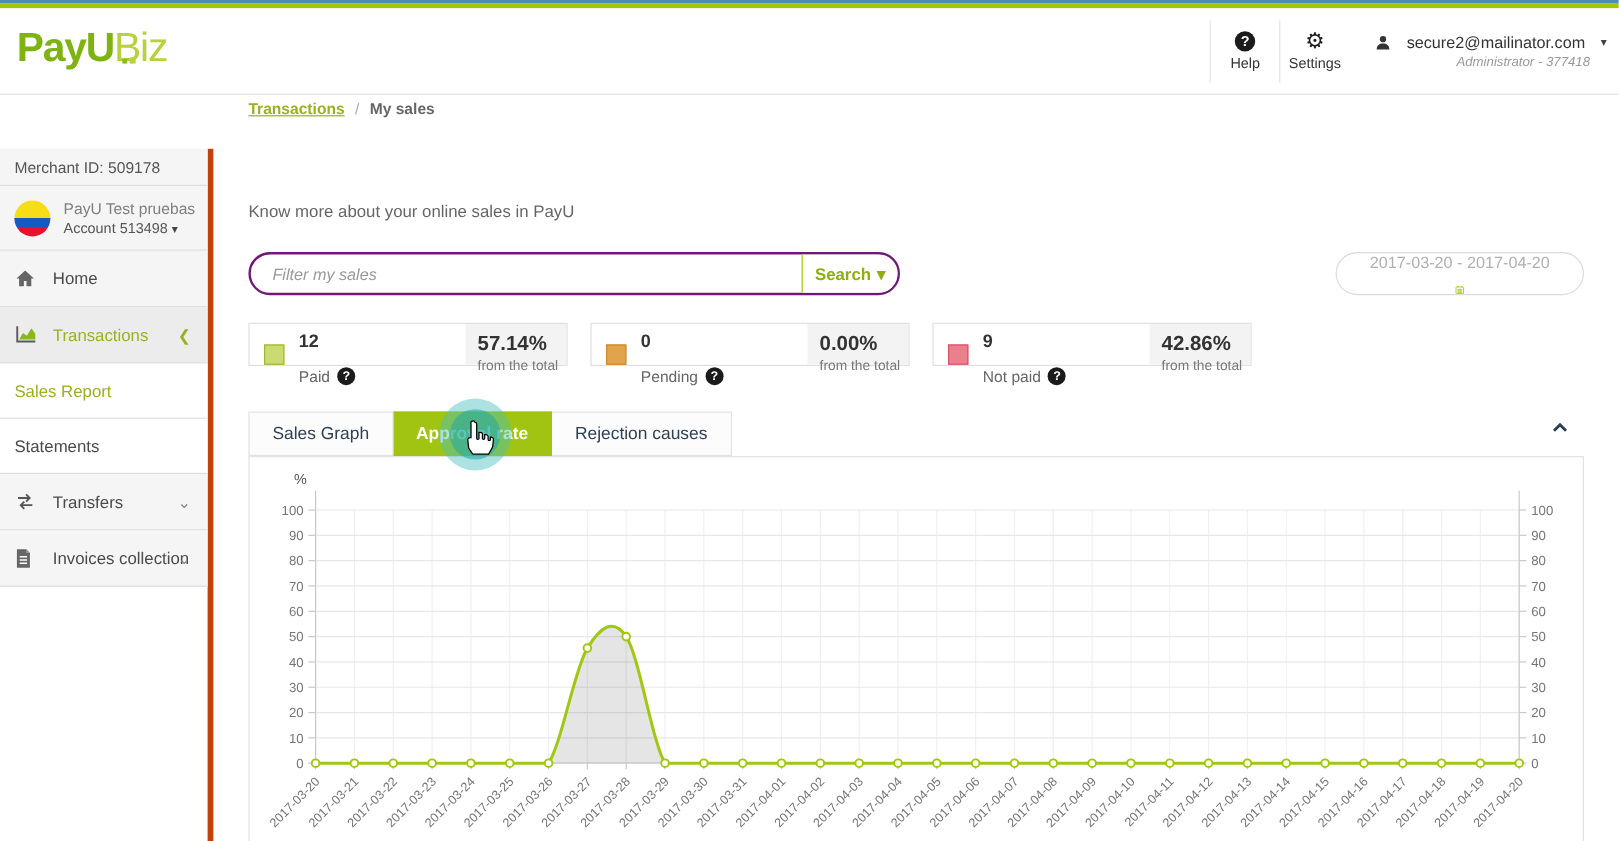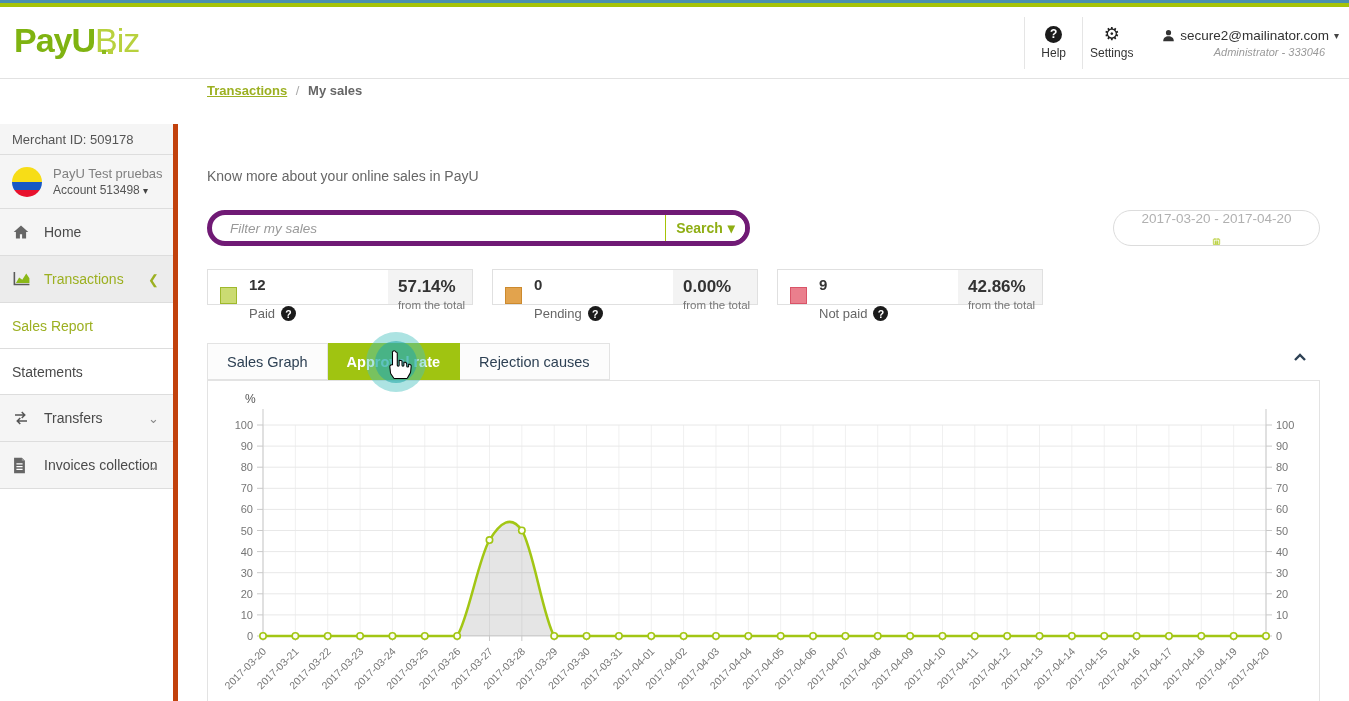--- a/index.html
+++ b/index.html
@@ -23,21 +23,21 @@
 
   .hdr-right { position:absolute; right:10px; top:0; height:71px; display:flex; align-items:center; }
   .hdr-item { width:58px; height:52px; display:flex; flex-direction:column; align-items:center;
               justify-content:center; border-left:1px solid #e5e5e5; cursor:pointer; }
   .hdr-item:last-of-type { border-right:1px solid #e5e5e5; }
   .hdr-item .lbl { font-size:12px; color:#333; margin-top:3px; }
   .q-circle { width:17px; height:17px; border-radius:50%; background:#1b1b1b; color:#fff;
               font-size:12px; font-weight:700; display:inline-flex; align-items:center; justify-content:center; }
   .gear { font-size:18px; color:#222; line-height:17px; }
   .user-block { margin-left:22px; text-align:right; cursor:pointer; }
-  .user-line1 { font-size:13.5px; color:#333; display:flex; align-items:center; gap:5px; justify-content:space-between; }
+  .user-line1 { font-size:13.5px; color:#333; display:flex; align-items:center; gap:13px; justify-content:space-between; }
   .caret { font-size:10px; color:#444; }
   .user-line2 { font-size:11px; color:#9a9a9a; font-style:italic; margin-top:3px; margin-right:14px; }
 
   
   .sidebar { position:absolute; left:0; top:80px; width:178px; height:610px; background:#fff;
              border-right:5px solid #c2410c;margin-top:44px; }
   .sb-row { border-bottom:1px solid #ddd; position:relative; cursor:pointer; }
   .sb-merchant { height:31px; background:#f5f5f5; font-size:13px; color:#555;
                  display:flex; align-items:center; padding-left:12px; }
   .sb-account { height:54px; background:#f5f5f5; display:flex; align-items:center; padding-left:12px; }
@@ -62,21 +62,21 @@
   .bc-link { color:#9cb021; font-weight:700; text-decoration:underline; cursor:pointer; }
   .bc-sep { color:#aaa; margin:0 5px; }
   .bc-cur { color:#666; font-weight:700; }
 
   .page-title { position:absolute; left:27px; top:32px; font-size:34px; color:#414141;
                 font-weight:400; letter-spacing:0; }
   .page-sub { position:absolute; left:29px; top:88px; font-size:14px; color:#666; }
 
   
   .filter-pill { position:absolute; left:29px; top:130px; width:543px; height:36px;
-                 border:5px solid #701a75; border-radius:18px; display:flex; overflow:hidden; background:#fff; }
+                 border:2px solid #701a75; border-radius:18px; display:flex; overflow:hidden; background:#fff; }
   .filter-input { flex:1; border:none; outline:none; font-size:13.5px; font-style:italic;
                   color:#888; padding:0 18px; background:transparent; font-family:"Liberation Sans",sans-serif; }
   .filter-input::placeholder { color:#999; font-style:italic; }
   .search-btn { width:80px; border-left:1px solid #a6c307; background:#fff; display:flex;
                 align-items:center; justify-content:center; gap:5px; cursor:pointer; }
   .search-btn span { color:#8fae14; font-weight:700; font-size:14px; }
   .search-btn .caret { color:#8fae14; }
 
   .date-pill { position:absolute; left:935px; top:130px; width:207px; height:36px;
                border:1px solid #dcdcdc; border-radius:18px; display:flex; align-items:center;
@@ -136,21 +136,21 @@
     </div>
     <div class="user-block">
       <div class="user-line1">
         <svg width="13" height="13" viewBox="0 0 16 16">
           <circle cx="8" cy="4.5" r="3.2" fill="#333"></circle>
             <path d="M1.5 15 C1.5 10.8 4.4 9 8 9 s6.5 1.8 6.5 6 z" fill="#333"></path>
         </svg>
         <span>secure2@mailinator.com</span>
         <span class="caret">▾</span>
       </div>
-      <div class="user-line2">Administrator - 333046</div>
+      <div class="user-line2">Administrator - 377418</div>
     </div>
   </div>
 </div>
 
 <div class="sidebar">
   <div class="sb-row sb-merchant">Merchant ID: 509178</div>
   <div class="sb-row sb-account">
     <div class="flag"></div>
     <div class="acct-txt">
       <div class="acct-name">PayU Test pruebas</div>

